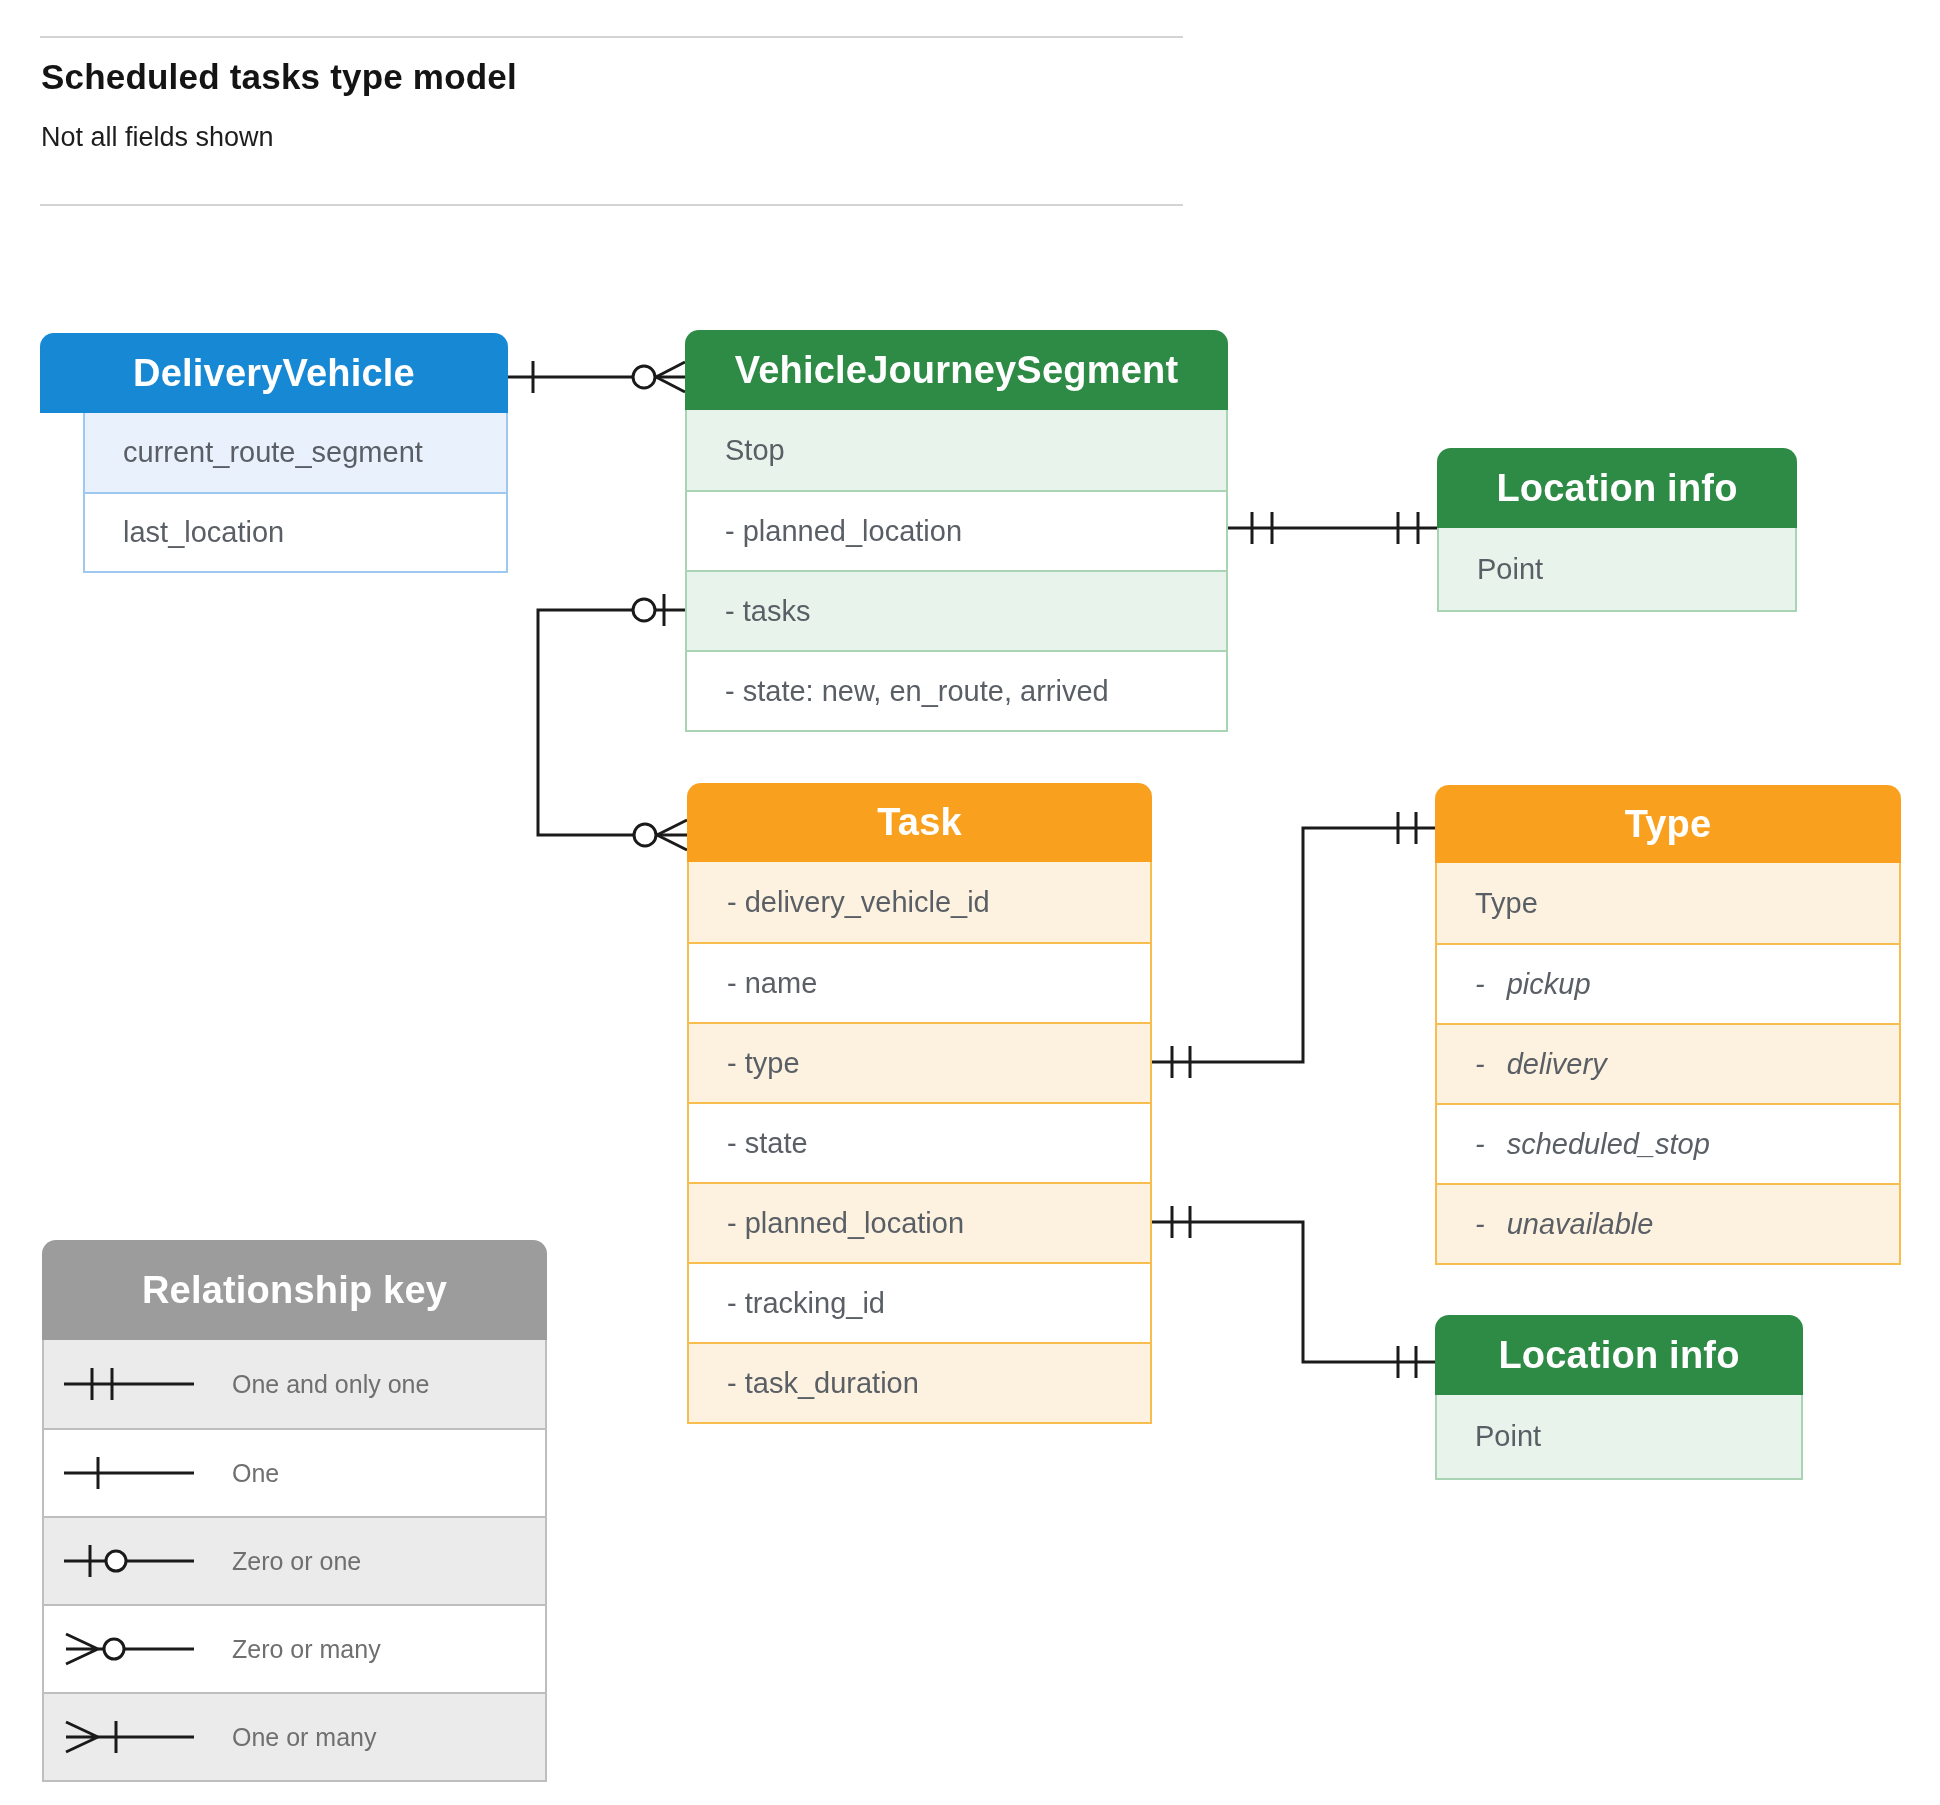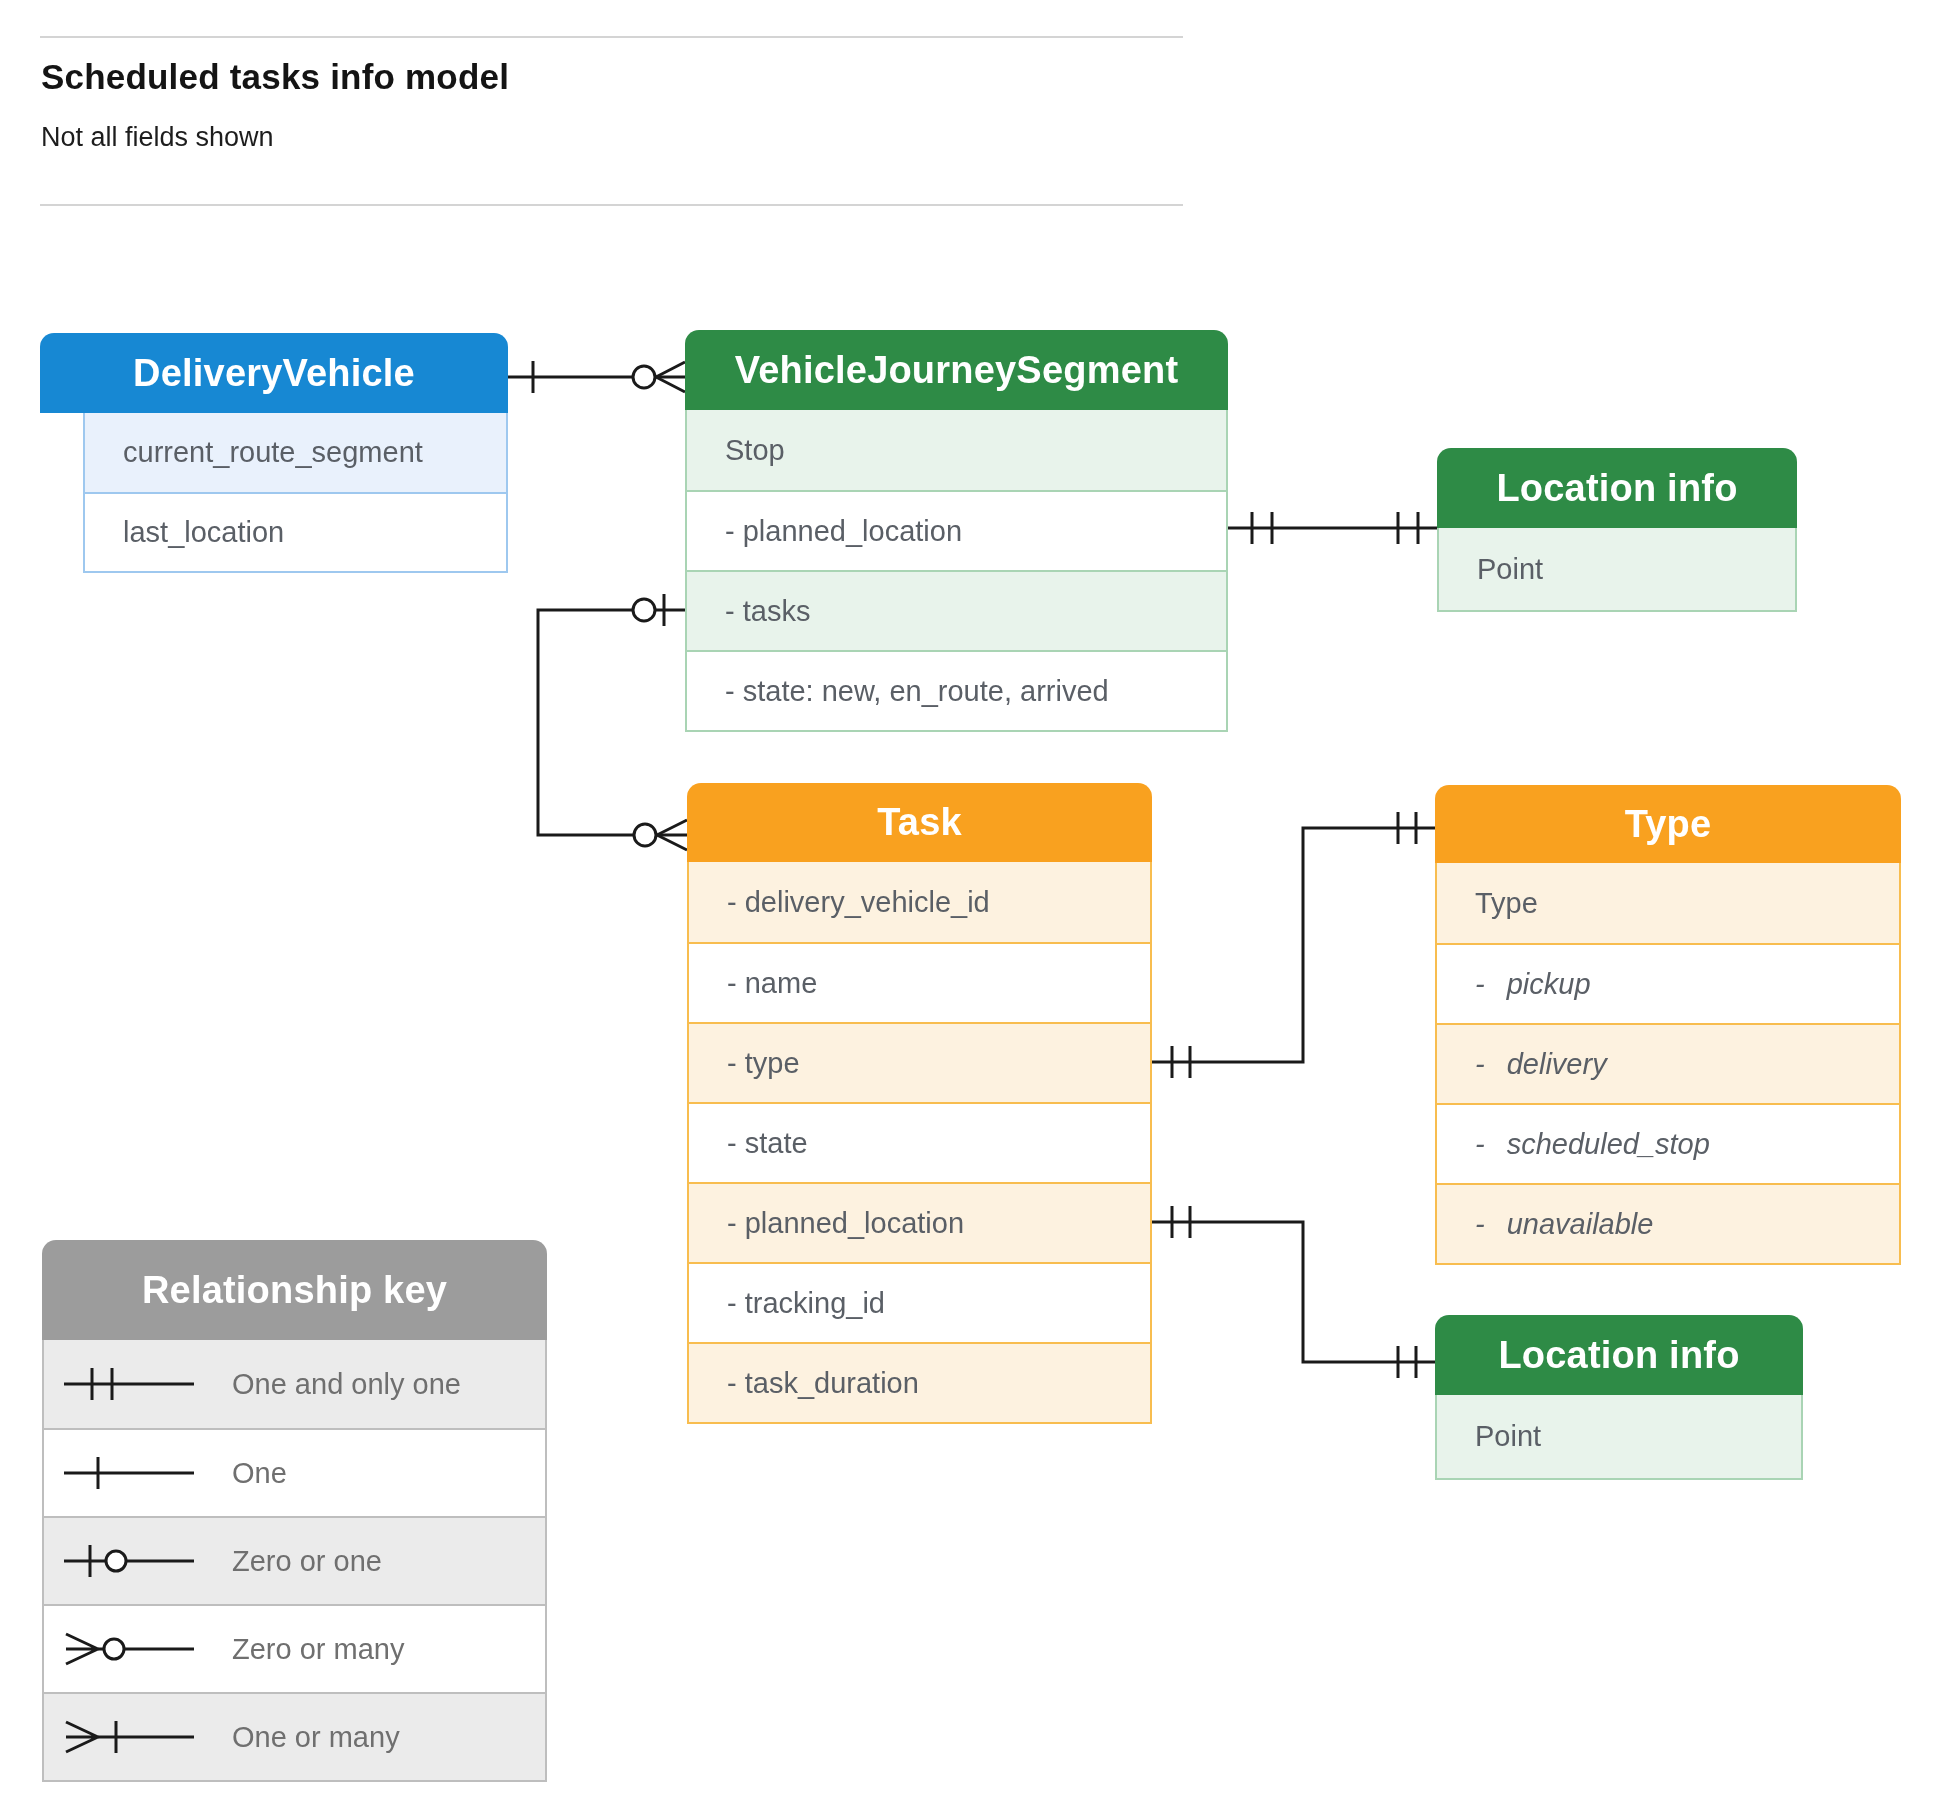--- a/index.html
+++ b/index.html
@@ -44,29 +44,29 @@
   .gray  .entity-body { border-color:#bebebe; }
   .gray  .entity-row { border-top-color:#bebebe; color:#6f6f6f; padding-left:20px; }
   .gray  .row-tint { background:#ebebeb; }
   .gray  .row-plain { background:#ffffff; }
 
   .sub-indent { word-spacing:14px;font-style:italic; }
 
   .legend-symbol { flex:none; margin-right:38px; }
   .legend-symbol path, .legend-symbol line { stroke:#1a1a1a; stroke-width:3; fill:none; }
   .legend-symbol circle { stroke:#1a1a1a; stroke-width:3; fill:#ffffff; }
-  .legend-label { font-size:29px; color:#6f6f6f; }
+  .legend-label { font-size:25px; color:#6f6f6f; }
 </style>
 </head>
 <body>
 
 <div class="canvas">
 
   <div class="rule rule1"></div>
-  <div class="title">Scheduled tasks info model</div>
+  <div class="title">Scheduled tasks type model</div>
   <div class="subtitle">Not all fields shown</div>
   <div class="rule rule2"></div>
 
   <svg class="connectors" width="1940" height="1805" viewBox="0 0 1940 1805">
 
     <g>
       <path d="M508,377 H685"></path>
       <path d="M533,361 V393"></path>
       <path d="M656,377 L685,362 M656,377 L685,392"></path>
       <circle cx="644" cy="377" r="11"></circle>

